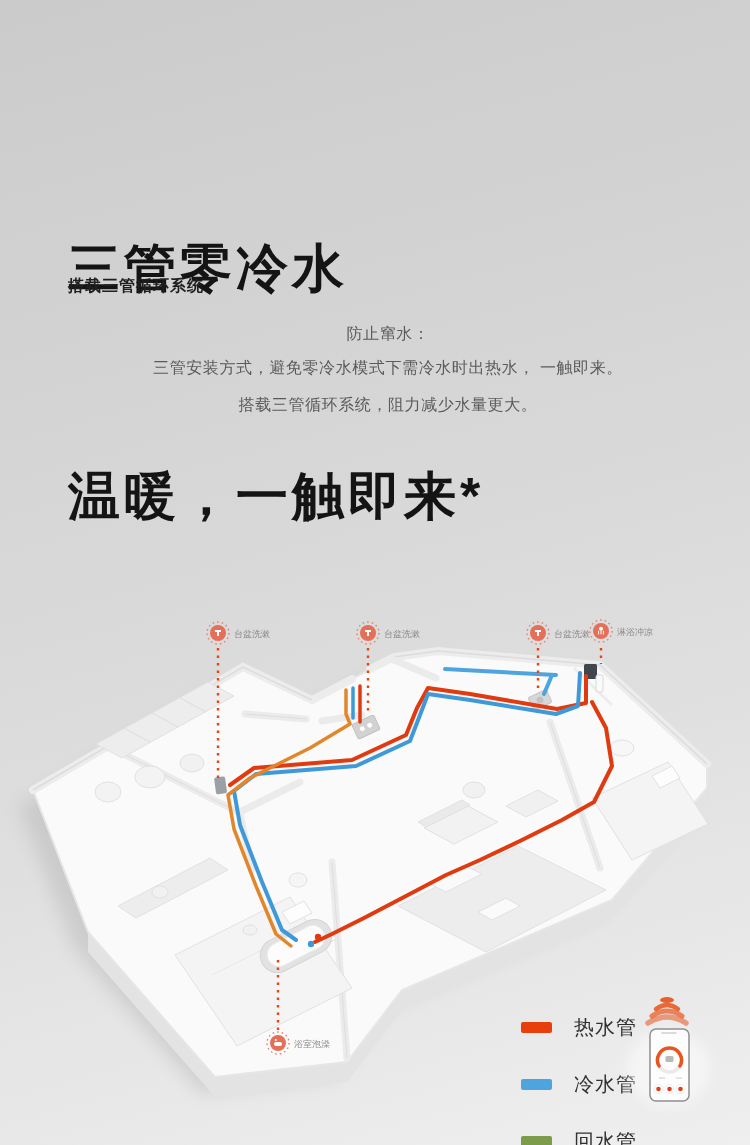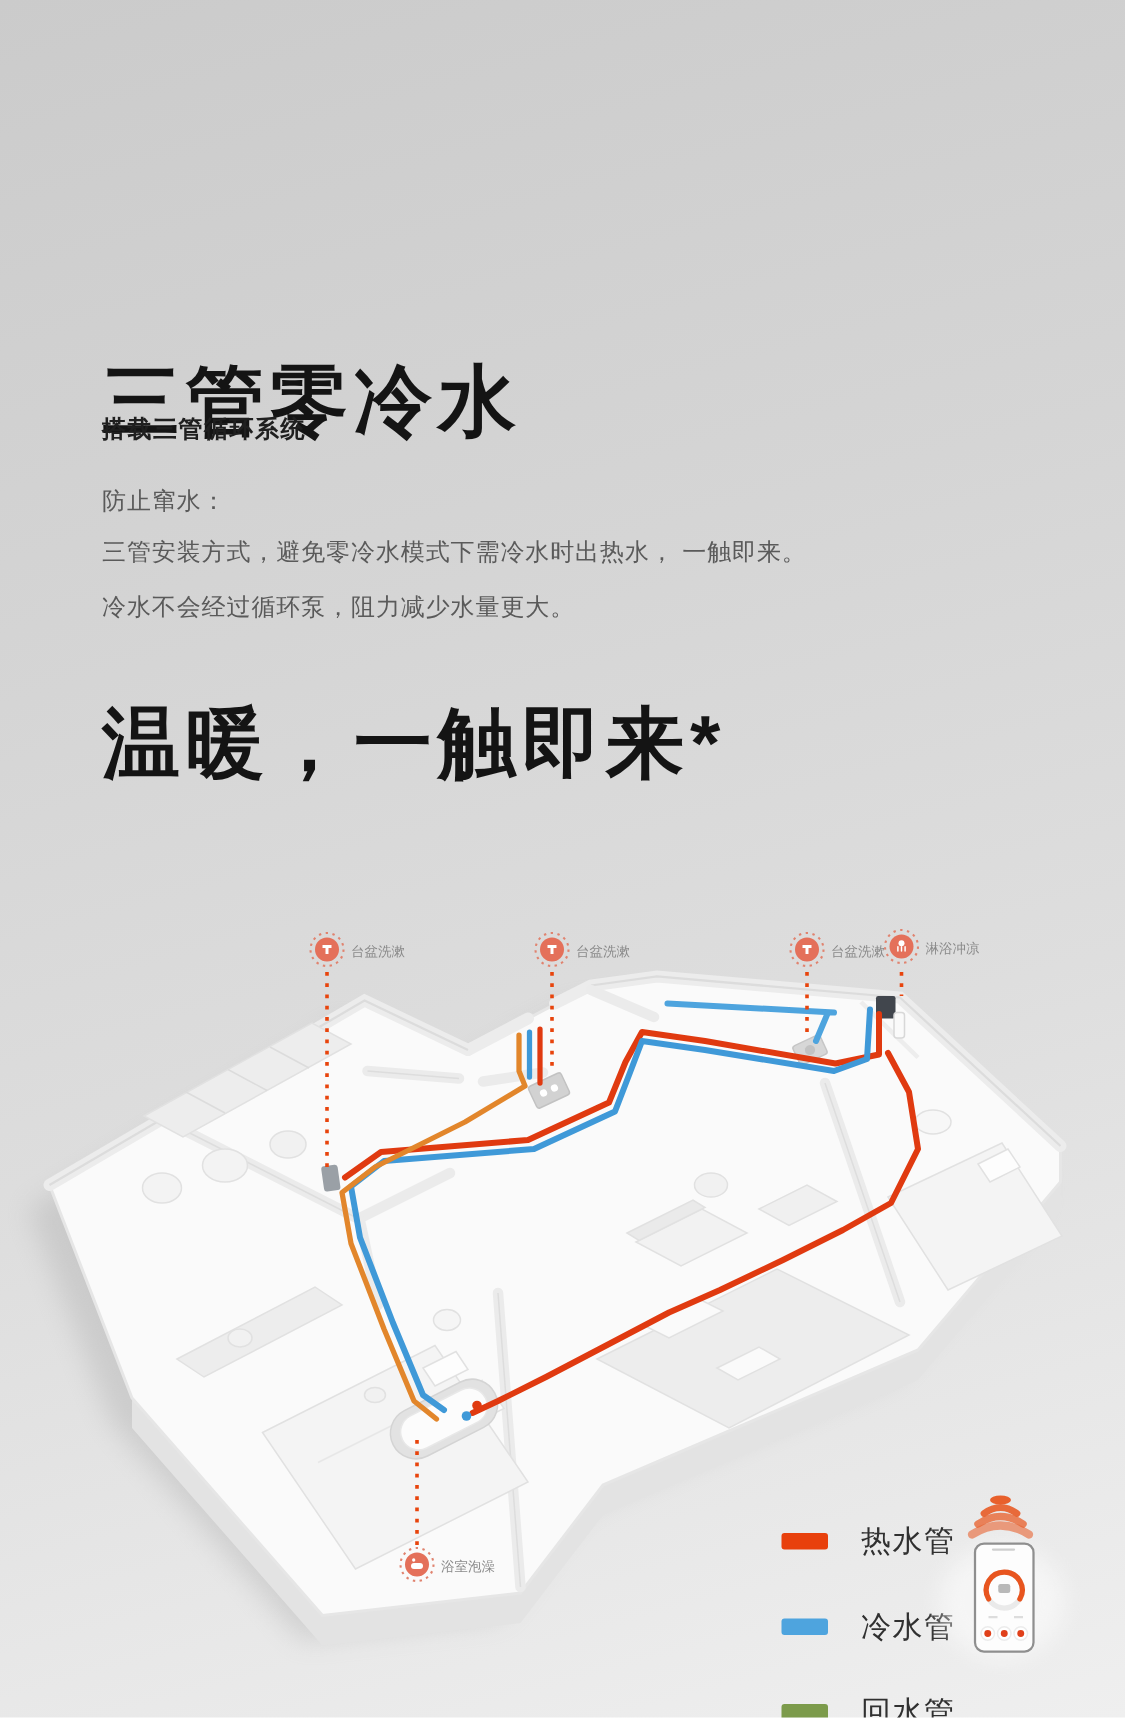--- a/index.html
+++ b/index.html
@@ -7,21 +7,21 @@
     width:750px;height:1145px;position:relative;overflow:hidden;
     font-family:"Liberation Sans","DejaVu Sans",sans-serif;
     background:linear-gradient(165deg,#cbcbcb 0%,#d5d5d5 35%,#dedede 62%,#efefef 100%);
   }
   .abs{position:absolute;}
   
   .hero-title{left:68px;top:78px;font-size:52px;line-height:76px;font-weight:700;
     color:#141414;letter-spacing:4px;white-space:pre;}
   .sub-row{left:68px;top:276px;font-size:16px;font-weight:700;color:#1f1f1f;
     letter-spacing:1px;display:flex;gap:34px;}
-  .features{left:68px;top:324px;width:640px;font-size:16px;color:#5a5a5a;letter-spacing:.6px;}
+  .features{left:68px;top:324px;width:640px;font-size:16px;color:#5a5a5a;letter-spacing:.6px;text-align:center;}
   .features .f-label{margin:0 0 13px 0;}
   .features .f-desc{margin:0 0 16px 0;}
   
   .legend{left:521px;top:1014px;}
   .legend .row{display:flex;align-items:center;margin-bottom:30px;}
   .legend .sw{width:31px;height:11px;border-radius:2px;margin-right:22px;flex:none;}
   .legend .sw0{background:#E8400C;}
   .legend .sw1{background:#4EA4DE;}
   .legend .sw2{background:#7C9B4B;}
   .legend .lbl{font-size:20px;color:#303030;letter-spacing:1px;}
@@ -35,21 +35,21 @@
   <div>温暖，一触即来*</div>
 </div>
 
 <div class="abs sub-row">
   <span>搭载三管循环系统</span>
 </div>
 
 <div class="abs features">
   <p class="f-label">防止窜水：</p>
   <p class="f-desc">三管安装方式，避免零冷水模式下需冷水时出热水， 一触即来。</p>
-  <p class="f-desc">冷水不会经过循环泵，阻力减少水量更大。</p>
+  <p class="f-desc">搭载三管循环系统，阻力减少水量更大。</p>
 </div>
 
 <svg class="abs" style="left:0;top:600px;" width="750" height="545" viewBox="0 600 750 545">
   <defs>
     <filter id="soft" x="-30%" y="-30%" width="160%" height="160%">
       <feGaussianBlur stdDeviation="9"></feGaussianBlur>
     </filter>
     <filter id="soft2" x="-60%" y="-60%" width="220%" height="220%">
       <feGaussianBlur stdDeviation="4"></feGaussianBlur>
     </filter>

